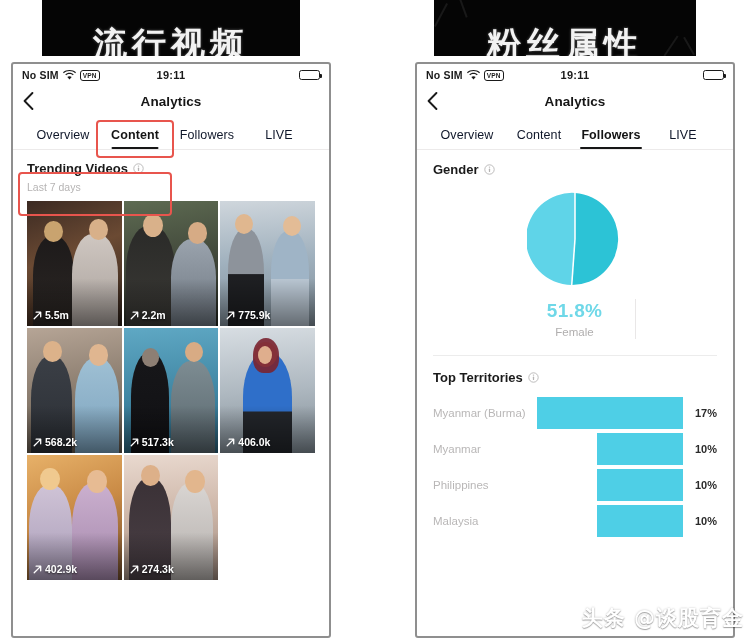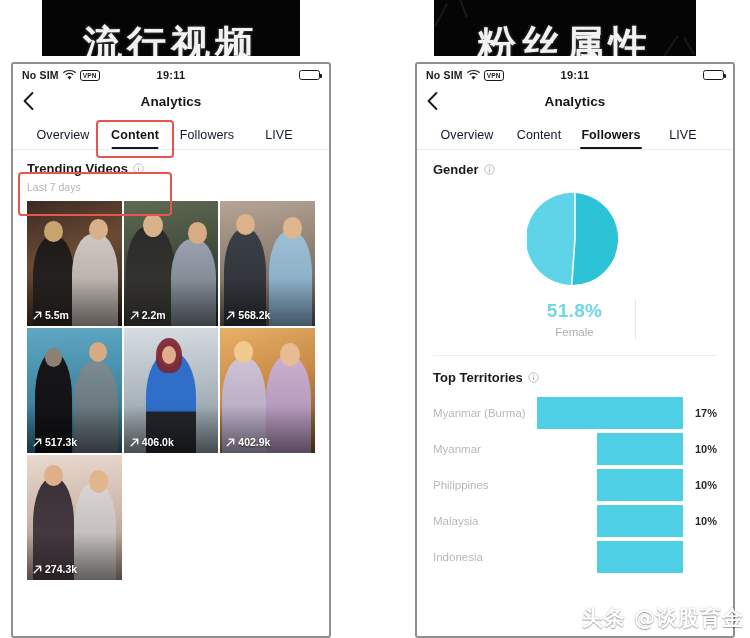--- a/index.html
+++ b/index.html
@@ -11,21 +11,21 @@
   }
   .stage { position: relative; width: 750px; height: 638px; background:#fff; }
 
   
   .banner {
     position: absolute; background: #050505;
     display: flex; align-items: center; justify-content: center;
     overflow: hidden;
   }
   .banner-text {
-    color: #f2f2f2; font-size: 39px; font-weight: 700;
+    color: #f2f2f2; font-size: 34px; font-weight: 700;
     letter-spacing: 5px; line-height: 1;
     text-shadow: 0 0 3px rgba(255,255,255,.35);
     font-family: "DejaVu Sans", "Liberation Sans", sans-serif;
     margin-top: 32px;
   }
   #banner-left  { left: 42px;  top: 0px; width: 258px; height: 56px; }
   #banner-right { left: 434px; top: 0px; width: 262px; height: 56px; }
 
   
   .scratch { position:absolute; background:#2a2a2a; opacity:.55; }
@@ -270,20 +270,36 @@
         </div>
         <div class="vig"></div>
         <div class="metric">
           <svg class="arrow-ico" width="9" height="9" viewBox="0 0 9 9">
             <path d="M1.2 7.8L7.6 1.4M3.1 1.2h4.6v4.6" stroke="#fff" stroke-width="1.3" fill="none" stroke-linecap="round" stroke-linejoin="round"></path>
           </svg>
           <span>2.2m</span>
         </div>
       </div>
 
+      <div class="cell">
+        <div class="ph">
+          <div class="sky" style="background:linear-gradient(175deg,#cfd6dc 0%,#9fb0bd 48%,#7d8b96 100%);"></div>
+          <div class="figL" style="left:8%;width:38%;height:78%;background:linear-gradient(180deg,#8d939b 0%,#8d939b 46%,#1e1f22 47%,#1e1f22 100%);"></div>
+          <div class="headL" style="left:16%;top:10%;width:19%;height:16%;background:#e0b78f;"></div>
+          <div class="figR" style="right:6%;width:40%;height:76%;background:linear-gradient(180deg,#9fb4c6 0%,#9fb4c6 50%,#b9c6d2 51%,#b9c6d2 100%);"></div>
+          <div class="headR" style="right:15%;top:12%;width:19%;height:16%;background:#e3bc96;"></div>
+        </div>
+        <div class="vig"></div>
+        <div class="metric">
+          <svg class="arrow-ico" width="9" height="9" viewBox="0 0 9 9">
+            <path d="M1.2 7.8L7.6 1.4M3.1 1.2h4.6v4.6" stroke="#fff" stroke-width="1.3" fill="none" stroke-linecap="round" stroke-linejoin="round"></path>
+          </svg>
+          <span>775.9k</span>
+        </div>
+      </div>
 
       <div class="cell">
         <div class="ph">
           <div class="sky" style="background:linear-gradient(170deg,#b6a596 0%,#8a7c6e 50%,#5d5348 100%);"></div>
           <div class="figL" style="left:4%;width:44%;height:78%;background:linear-gradient(180deg,#3b3f46,#2b2f35);"></div>
           <div class="headL" style="left:17%;top:10%;width:20%;height:17%;background:#dcb28a;"></div>
           <div class="figR" style="right:3%;width:46%;height:76%;background:linear-gradient(180deg,#9fc0d4,#7ba2bd);"></div>
           <div class="headR" style="right:14%;top:13%;width:20%;height:17%;background:#e0b690;"></div>
         </div>
         <div class="vig"></div>
@@ -470,25 +486,18 @@
         </div>
         <div class="terr-pct">10%</div>
       </div>
       <div class="terr-row">
         <div class="terr-name">Malaysia</div>
         <div class="terr-track">
           <div class="terr-bar" style="width:59%;"></div>
         </div>
         <div class="terr-pct">10%</div>
       </div>
-      <div class="terr-row">
-        <div class="terr-name">Indonesia</div>
-        <div class="terr-track">
-          <div class="terr-bar" style="width:59%;"></div>
-        </div>
-        <div class="terr-pct"></div>
-      </div>
     </div>
   </div>
 
   <div class="watermark">头条 @谈股育金</div>
 
 </div>
 
 </body></html>

